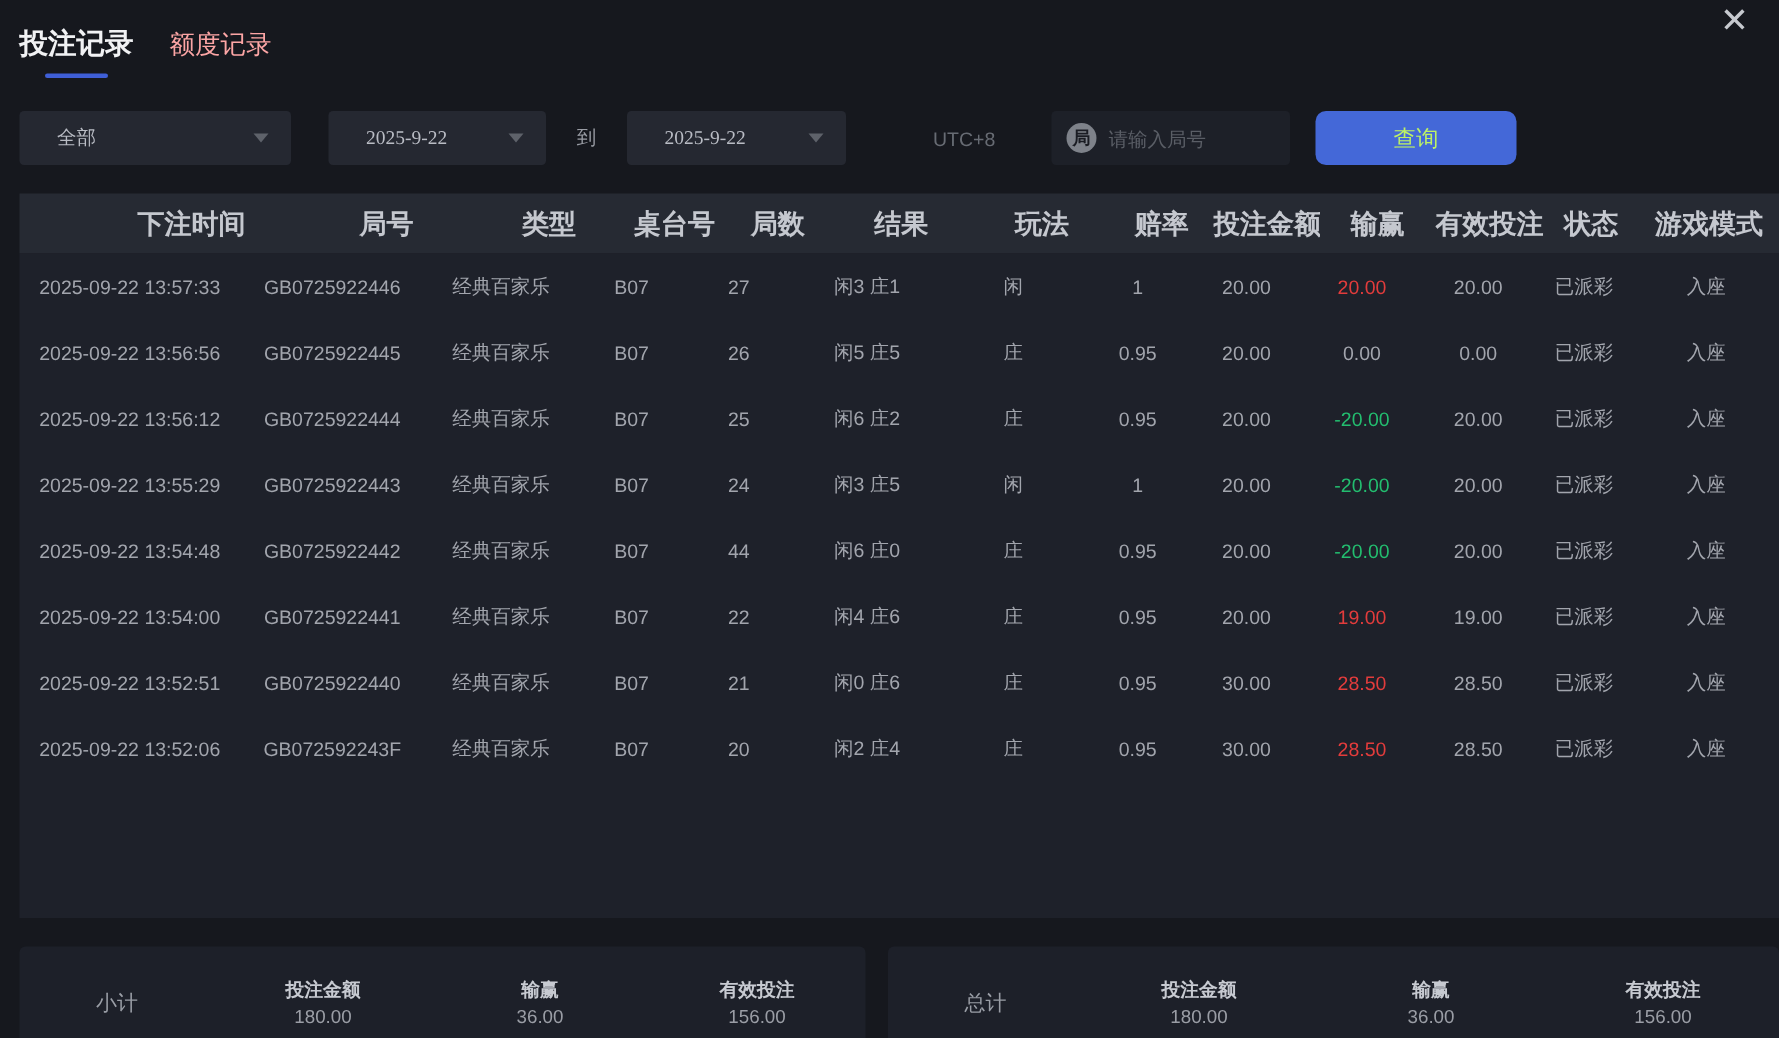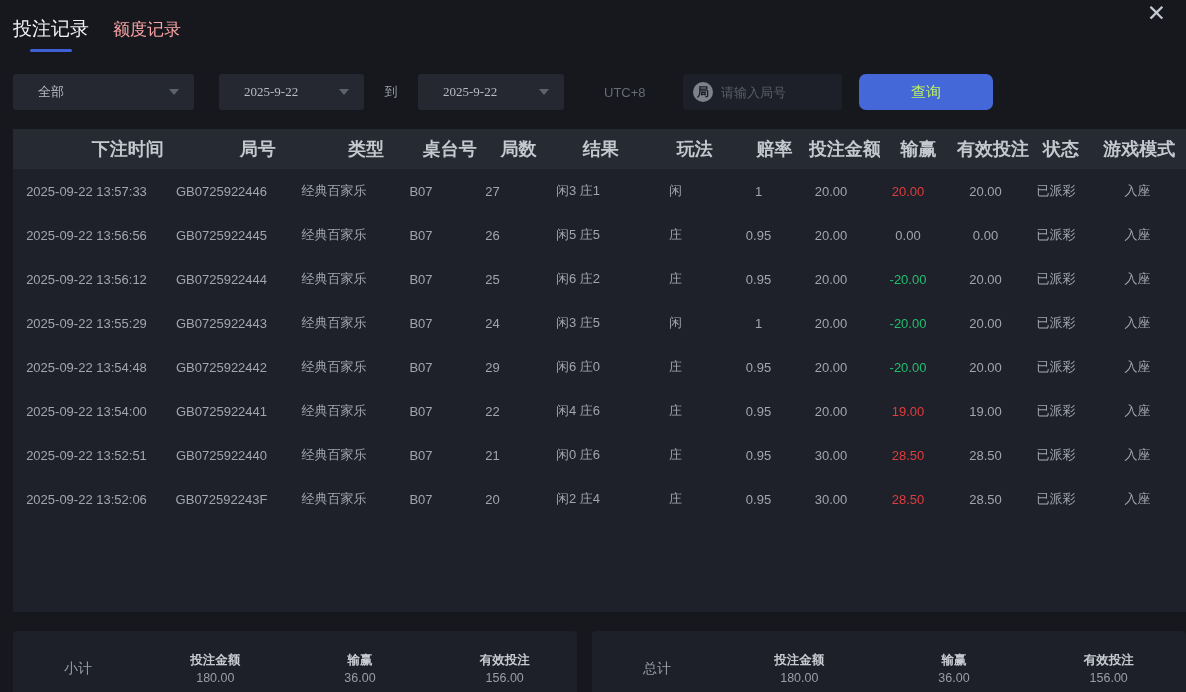--- a/index.html
+++ b/index.html
@@ -9,21 +9,21 @@
     font-family: "Liberation Sans", "DejaVu Sans", sans-serif;
     color: #a2a5ad;
     overflow: hidden;
     position: relative;
   }
   .page { width: 1186px; height: 692px; position: relative; overflow: hidden; }
 
   
   .tabs { display: flex; align-items: baseline; padding: 16px 0 0 13px; }
   .tab { cursor: pointer; position: relative; }
-  .tab.active { font-size: 19px; font-weight: 400; color: #f1f2f4; }
+  .tab.active { font-size: 19px; font-weight: 700; color: #f1f2f4; }
   .tab.inactive { font-size: 17px; font-weight: 400; color: #fca5a5; margin-left: 24px; }
   .tab-underline {
     width: 42px; height: 3px; border-radius: 2px;
     background: #3f5fd7; margin: 7px auto 0 auto;
   }
   .close-btn {
     position: absolute; top: 2px; right: 20px;
     font-size: 23px; color: #c6c9cf; cursor: pointer; line-height: 1;
     font-weight: 300;
   }
@@ -38,21 +38,21 @@
   .select-box .caret {
     position: absolute; right: 15px; top: 50%; transform: translateY(-50%);
     width: 0; height: 0; border-left: 5px solid transparent; border-right: 5px solid transparent;
     border-top: 6px solid #5e626a; border-top-color: #5e626a;
   }
   .w-cat { width: 181px; }
   .w-range { width: 150px; margin-left: 25px; }
   .w-date { width: 145px; margin-left: 25px; }
   .w-date2 { width: 146px; }
   .to-label { width: 54px; text-align: center; color: #9a9da5; font-size: 13px; }
-  .tz { margin-left: 40px; color: #676b73; font-size: 13px; width: 44px; }
+  .tz { margin-left: 58px; color: #676b73; font-size: 13px; width: 44px; }
   .search-wrap {
     margin-left: 35px; width: 159px; height: 36px; background: #1d2028;
     border-radius: 3px; display: flex; align-items: center; padding-left: 10px;
   }
   .search-icon {
     width: 20px; height: 20px; border-radius: 50%;
     background: #7e828a; color: #1a1c23; font-size: 12px; font-weight: 700;
     display: flex; align-items: center; justify-content: center; flex: 0 0 20px;
   }
   .search-input {
@@ -213,21 +213,21 @@
       <div class="td c11">20.00</div>
       <div class="td c12">已派彩</div>
       <div class="td c13">入座</div>
     </div>
 
     <div class="tr">
       <div class="td c1">2025-09-22 13:54:48</div>
       <div class="td c2">GB0725922442</div>
       <div class="td c3">经典百家乐</div>
       <div class="td c4">B07</div>
-      <div class="td c5">29</div>
+      <div class="td c5">44</div>
       <div class="td c6">闲6 庄0</div>
       <div class="td c7">庄</div>
       <div class="td c8">0.95</div>
       <div class="td c9">20.00</div>
       <div class="td c10 green">-20.00</div>
       <div class="td c11">20.00</div>
       <div class="td c12">已派彩</div>
       <div class="td c13">入座</div>
     </div>
 

